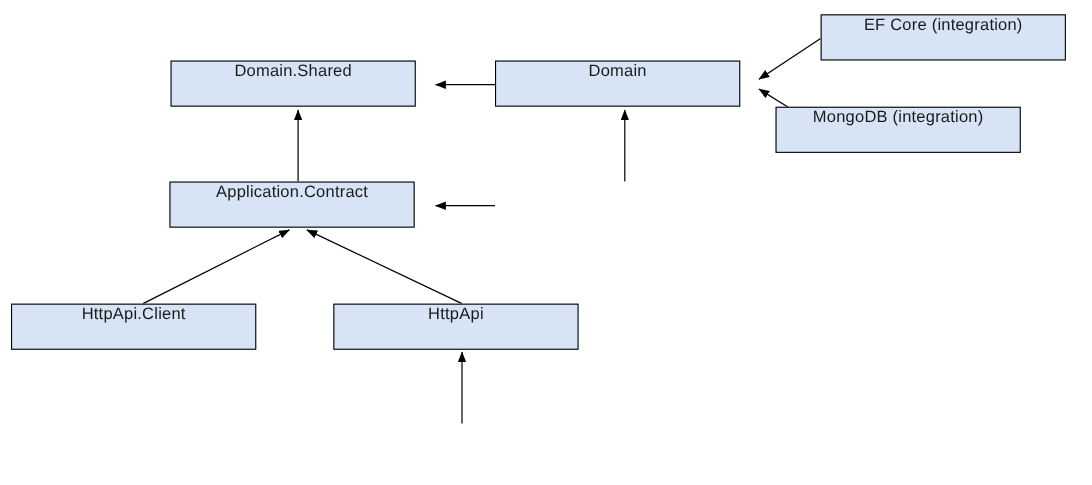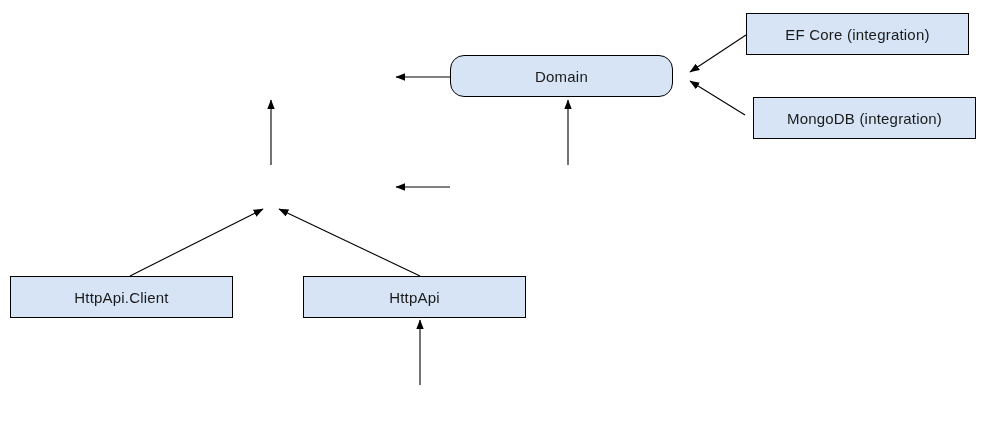--- a/index.html
+++ b/index.html
@@ -19,21 +19,21 @@
     overflow:hidden;
     font-family:"Liberation Sans", sans-serif;
   }
   .node{
     position:absolute;
     width:223px;
     height:42px;
     background:var(--node-fill);
     border:1.4px solid var(--node-border);
     display:flex;
-    align-items:center;
+    align-items:flex-start;
     justify-content:center;
   }
   .node-label{
     font-size:15px;
     color:var(--text);
     white-space:nowrap;
     letter-spacing:0.2px;
   }
   #edges{
     position:absolute;
@@ -43,23 +43,23 @@
     pointer-events:none;
   }
   #edges line{
     stroke:var(--edge);
     stroke-width:1.1;
   }
   .arrowhead{ fill:var(--edge); }
 
   
   .pos-domain-shared       { left:155px; top:55px; }
-  .pos-domain              { left:450px; top:55px;border-radius:14px; }
+  .pos-domain              { left:450px; top:55px; }
   .pos-ef-core             { left:746px; top:13px; }
-  .pos-mongodb             { left:705px; top:97px;margin-left:48px; }
+  .pos-mongodb             { left:705px; top:97px; }
   .pos-application-contract{ left:154px; top:165px; }
   .pos-application         { left:450px; top:165px; }
   .pos-httpapi-client      { left:10px;  top:276px; }
   .pos-httpapi             { left:303px; top:276px; }
   .pos-web                 { left:303px; top:385px; }
 </style>
 </head>
 <body>
 
 <div id="canvas">
@@ -74,33 +74,39 @@
     <line x1="271" y1="165" x2="271" y2="100" marker-end="url(#arrowhead)"></line>
     <line x1="568" y1="165" x2="568" y2="100" marker-end="url(#arrowhead)"></line>
     <line x1="450" y1="187" x2="396" y2="187" marker-end="url(#arrowhead)"></line>
     <line x1="746" y1="35" x2="690" y2="72" marker-end="url(#arrowhead)"></line>
     <line x1="745" y1="115" x2="690" y2="81" marker-end="url(#arrowhead)"></line>
     <line x1="130" y1="276" x2="263" y2="209" marker-end="url(#arrowhead)"></line>
     <line x1="420" y1="276" x2="279" y2="209" marker-end="url(#arrowhead)"></line>
     <line x1="420" y1="385" x2="420" y2="320" marker-end="url(#arrowhead)"></line>
   </svg>
 
+  <div class="node pos-domain-shared">
+    <span class="node-label">Domain.Shared</span>
+  </div>
 
   <div class="node pos-domain">
     <span class="node-label">Domain</span>
   </div>
 
   <div class="node pos-ef-core">
     <span class="node-label">EF Core (integration)</span>
   </div>
 
   <div class="node pos-mongodb">
     <span class="node-label">MongoDB (integration)</span>
   </div>
 
+  <div class="node pos-application-contract">
+    <span class="node-label">Application.Contract</span>
+  </div>
 
 
   <div class="node pos-httpapi">
     <span class="node-label">HttpApi</span>
   </div>
 
   <div class="node pos-httpapi-client">
     <span class="node-label">HttpApi.Client</span>
   </div>
 

